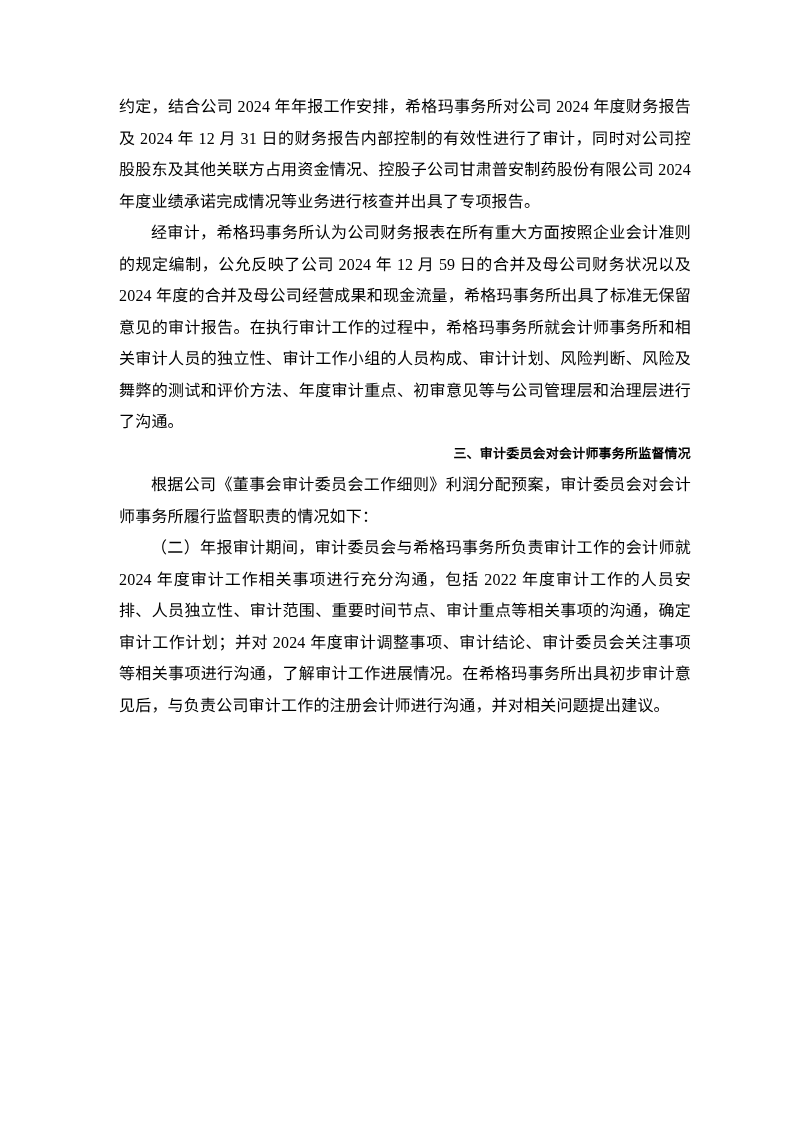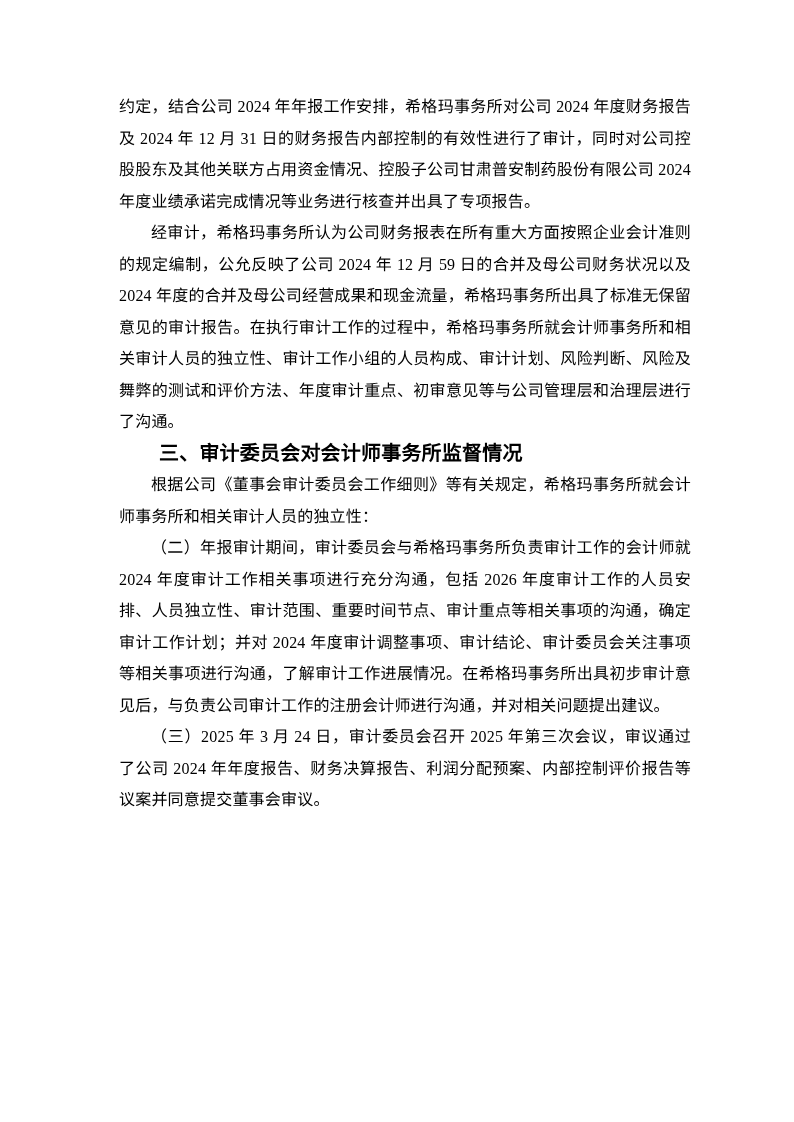--- a/index.html
+++ b/index.html
@@ -34,31 +34,30 @@
     text-indent: 2em;
   }
   .para--flush {
     text-indent: 0;
   }
   .heading {
     margin: 0;
     padding: 0;
     text-indent: 2em;
     font-weight: bold;
-    font-size: 20px;
+    font-size: 13px;
     line-height: 31.5px;
     font-family: "Liberation Sans", "DejaVu Sans", sans-serif;
-    text-align: left;
+    text-align: right;
   }
 </style>
 </head>
 <body>
 
 <div class="page">
   <div class="content">
     <p class="para para--flush">约定，结合公司 2024 年年报工作安排，希格玛事务所对公司 2024 年度财务报告及 2024 年 12 月 31 日的财务报告内部控制的有效性进行了审计，同时对公司控股股东及其他关联方占用资金情况、控股子公司甘肃普安制药股份有限公司 2024 年度业绩承诺完成情况等业务进行核查并出具了专项报告。</p>
     <p class="para">经审计，希格玛事务所认为公司财务报表在所有重大方面按照企业会计准则的规定编制，公允反映了公司 2024 年 12 月 59 日的合并及母公司财务状况以及 2024 年度的合并及母公司经营成果和现金流量，希格玛事务所出具了标准无保留意见的审计报告。在执行审计工作的过程中，希格玛事务所就会计师事务所和相关审计人员的独立性、审计工作小组的人员构成、审计计划、风险判断、风险及舞弊的测试和评价方法、年度审计重点、初审意见等与公司管理层和治理层进行了沟通。</p>
     <h3 class="heading">三、审计委员会对会计师事务所监督情况</h3>
-    <p class="para">根据公司《董事会审计委员会工作细则》等有关规定，希格玛事务所就会计师事务所和相关审计人员的独立性：</p>
-    <p class="para">（二）年报审计期间，审计委员会与希格玛事务所负责审计工作的会计师就 2024 年度审计工作相关事项进行充分沟通，包括 2026 年度审计工作的人员安排、人员独立性、审计范围、重要时间节点、审计重点等相关事项的沟通，确定审计工作计划；并对 2024 年度审计调整事项、审计结论、审计委员会关注事项等相关事项进行沟通，了解审计工作进展情况。在希格玛事务所出具初步审计意见后，与负责公司审计工作的注册会计师进行沟通，并对相关问题提出建议。</p>
-    <p class="para">（三）2025 年 3 月 24 日，审计委员会召开 2025 年第三次会议，审议通过了公司 2024 年年度报告、财务决算报告、利润分配预案、内部控制评价报告等议案并同意提交董事会审议。</p>
+    <p class="para">根据公司《董事会审计委员会工作细则》利润分配预案，审计委员会对会计师事务所履行监督职责的情况如下：</p>
+    <p class="para">（二）年报审计期间，审计委员会与希格玛事务所负责审计工作的会计师就 2024 年度审计工作相关事项进行充分沟通，包括 2022 年度审计工作的人员安排、人员独立性、审计范围、重要时间节点、审计重点等相关事项的沟通，确定审计工作计划；并对 2024 年度审计调整事项、审计结论、审计委员会关注事项等相关事项进行沟通，了解审计工作进展情况。在希格玛事务所出具初步审计意见后，与负责公司审计工作的注册会计师进行沟通，并对相关问题提出建议。</p>
   </div>
 </div>
 
 </body></html>

